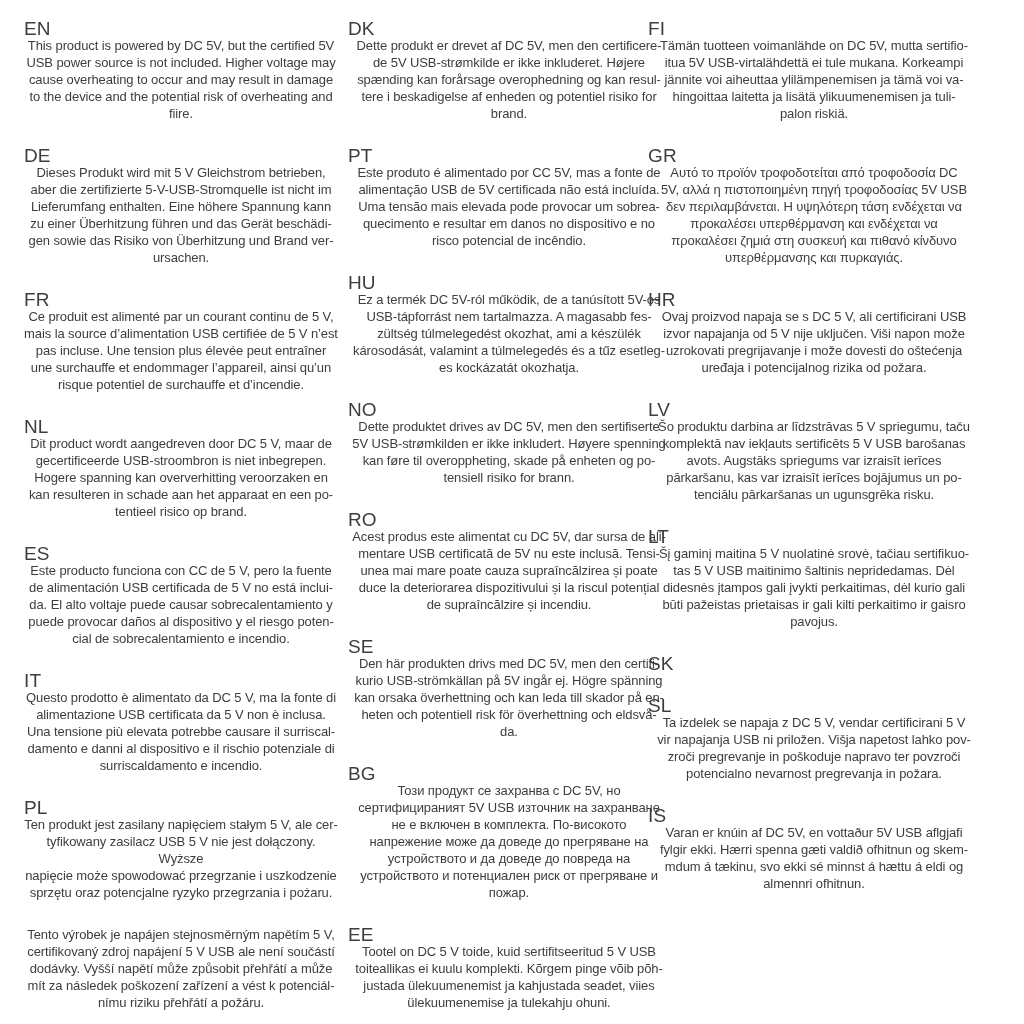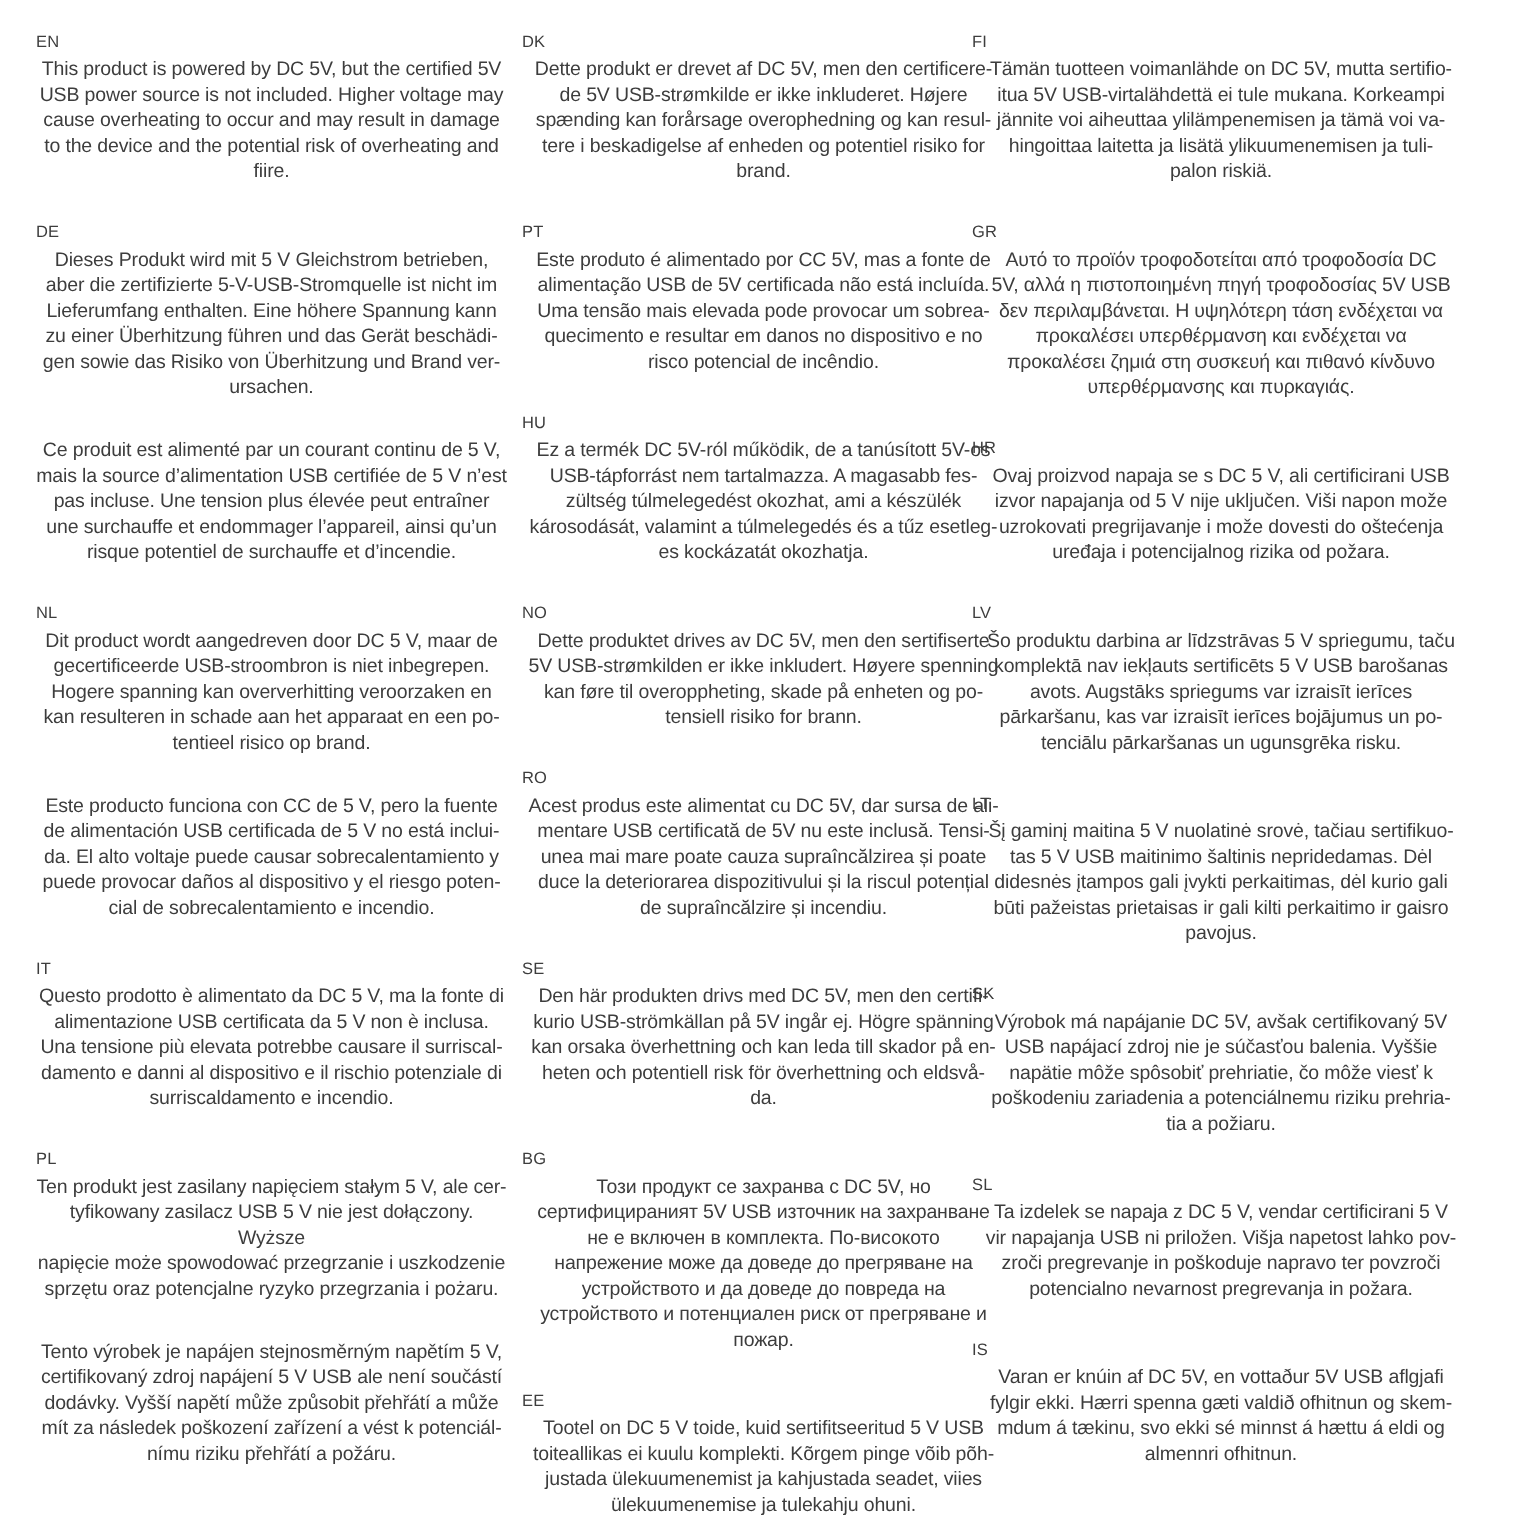--- a/index.html
+++ b/index.html
@@ -24,21 +24,21 @@
     position: absolute;
     top: 20px;
   }
   .col-1 { left: 24px;  width: 314px; }
   .col-2 { left: 348px; width: 322px; }
   .col-3 { left: 648px; width: 332px; }
   .lang-section {
     margin: 0 0 25px 0;
   }
   .lang-code {
-    font-size: 11px;
+    font-size: 19px;
     line-height: 17px;
     font-weight: 400;
     margin: 0;
     letter-spacing: 0.1px;
   }
   .lang-text {
     font-size: 13px;
     line-height: 17px;
     margin: 0;
     white-space: pre-line;
@@ -63,35 +63,37 @@
     <div class="lang-section">
       <h2 class="lang-code">DE</h2>
       <p class="lang-text">Dieses Produkt wird mit 5 V Gleichstrom betrieben,
 aber die zertifizierte 5-V-USB-Stromquelle ist nicht im
 Lieferumfang enthalten. Eine höhere Spannung kann
 zu einer Überhitzung führen und das Gerät beschädi-
 gen sowie das Risiko von Überhitzung und Brand ver-
 ursachen.</p>
     </div>
     <div class="lang-section">
+      <h2 class="lang-code">FR</h2>
       <p class="lang-text">Ce produit est alimenté par un courant continu de 5 V,
 mais la source d’alimentation USB certifiée de 5 V n’est
 pas incluse. Une tension plus élevée peut entraîner
 une surchauffe et endommager l’appareil, ainsi qu’un
 risque potentiel de surchauffe et d’incendie.</p>
     </div>
     <div class="lang-section">
       <h2 class="lang-code">NL</h2>
       <p class="lang-text">Dit product wordt aangedreven door DC 5 V, maar de
 gecertificeerde USB-stroombron is niet inbegrepen.
 Hogere spanning kan oververhitting veroorzaken en
 kan resulteren in schade aan het apparaat en een po-
 tentieel risico op brand.</p>
     </div>
     <div class="lang-section">
+      <h2 class="lang-code">ES</h2>
       <p class="lang-text">Este producto funciona con CC de 5 V, pero la fuente
 de alimentación USB certificada de 5 V no está inclui-
 da. El alto voltaje puede causar sobrecalentamiento y
 puede provocar daños al dispositivo y el riesgo poten-
 cial de sobrecalentamiento e incendio.</p>
     </div>
     <div class="lang-section">
       <h2 class="lang-code">IT</h2>
       <p class="lang-text">Questo prodotto è alimentato da DC 5 V, ma la fonte di
 alimentazione USB certificata da 5 V non è inclusa.
@@ -218,25 +220,20 @@
     <div class="lang-section">
       <h2 class="lang-code">LT</h2>
       <p class="lang-text">Šį gaminį maitina 5 V nuolatinė srovė, tačiau sertifikuo-
 tas 5 V USB maitinimo šaltinis nepridedamas. Dėl
 didesnės įtampos gali įvykti perkaitimas, dėl kurio gali
 būti pažeistas prietaisas ir gali kilti perkaitimo ir gaisro
 pavojus.</p>
     </div>
     <div class="lang-section">
       <h2 class="lang-code">SK</h2>
-      <p class="lang-text">Výrobok má napájanie DC 5V, avšak certifikovaný 5V
-USB napájací zdroj nie je súčasťou balenia. Vyššie
-napätie môže spôsobiť prehriatie, čo môže viesť k
-poškodeniu zariadenia a potenciálnemu riziku prehria-
-tia a požiaru.</p>
     </div>
     <div class="lang-section">
       <h2 class="lang-code">SL</h2>
       <p class="lang-text">Ta izdelek se napaja z DC 5 V, vendar certificirani 5 V
 vir napajanja USB ni priložen. Višja napetost lahko pov-
 zroči pregrevanje in poškoduje napravo ter povzroči
 potencialno nevarnost pregrevanja in požara.</p>
     </div>
     <div class="lang-section">
       <h2 class="lang-code">IS</h2>

